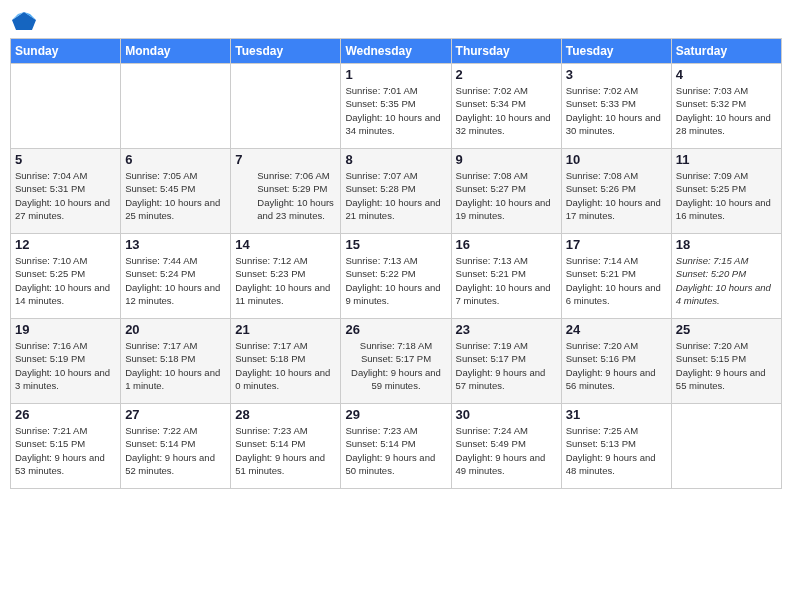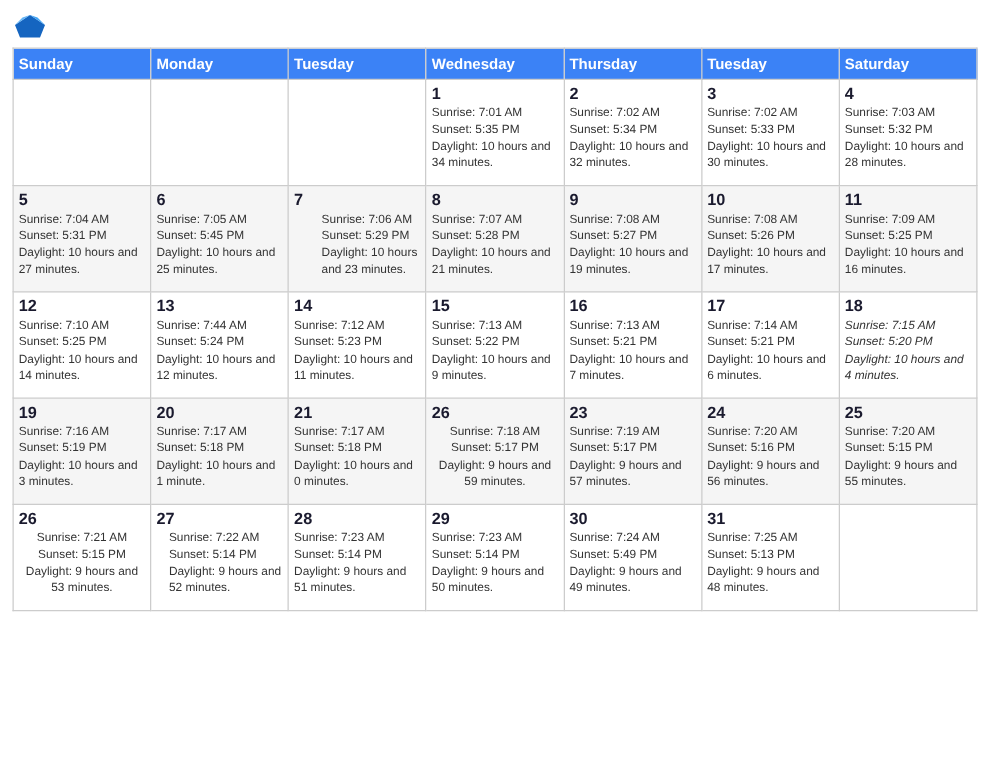--- a/index.html
+++ b/index.html
@@ -254,27 +254,27 @@
         <td>
           <div class="day-number">25</div>
           <div class="day-info" style="white-space: pre-line;">Sunrise: 7:20 AM
 Sunset: 5:15 PM
 Daylight: 9 hours and 55 minutes.</div>
         </td>
       </tr>
       <tr>
         <td>
           <div class="day-number">26</div>
-          <div class="day-info" style="white-space: pre-line; text-align: center;">Sunrise: 7:21 AM
+          <div class="day-info" style="white-space: pre-line;">Sunrise: 7:21 AM
 Sunset: 5:15 PM
 Daylight: 9 hours and 53 minutes.</div>
         </td>
         <td>
           <div class="day-number">27</div>
-          <div class="day-info" style="white-space: pre-line; margin-left: 10px;">Sunrise: 7:22 AM
+          <div class="day-info" style="white-space: pre-line;">Sunrise: 7:22 AM
 Sunset: 5:14 PM
 Daylight: 9 hours and 52 minutes.</div>
         </td>
         <td>
           <div class="day-number">28</div>
           <div class="day-info" style="white-space: pre-line;">Sunrise: 7:23 AM
 Sunset: 5:14 PM
 Daylight: 9 hours and 51 minutes.</div>
         </td>
         <td>

